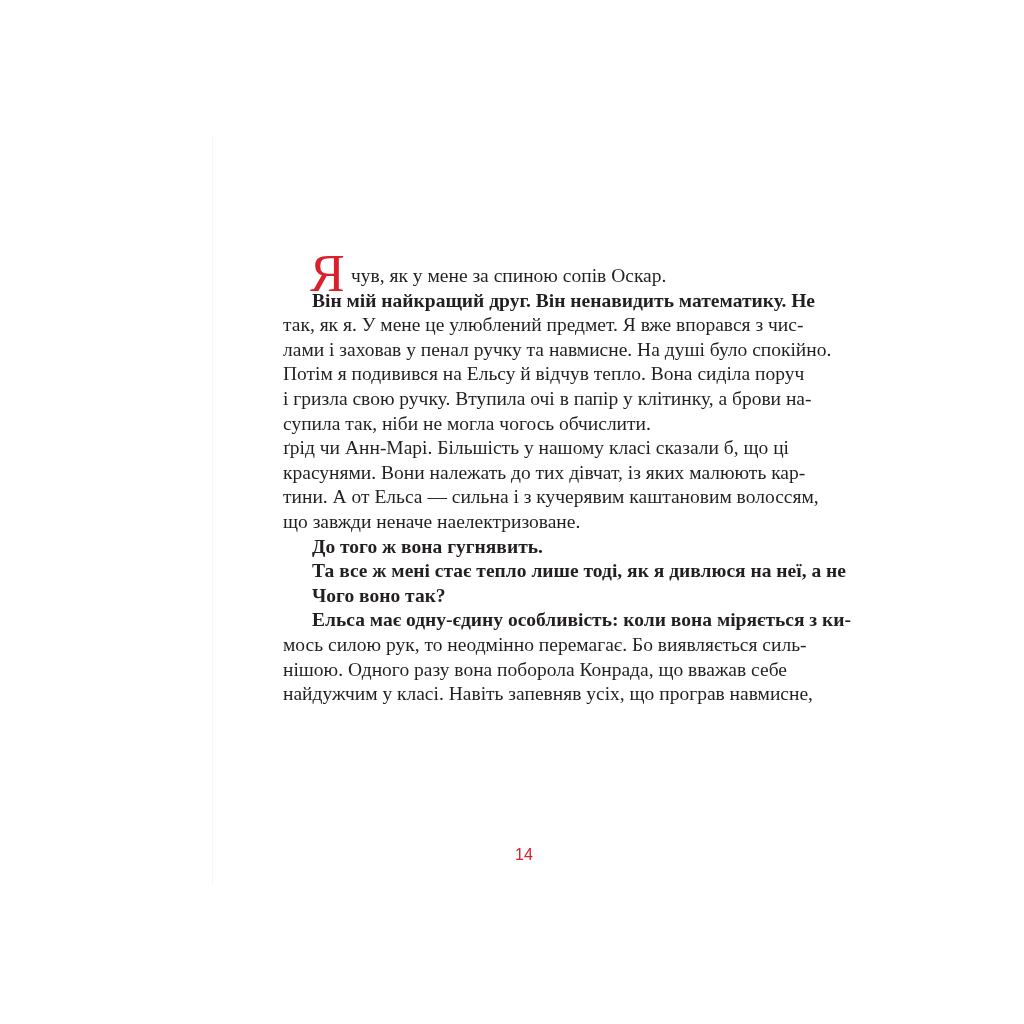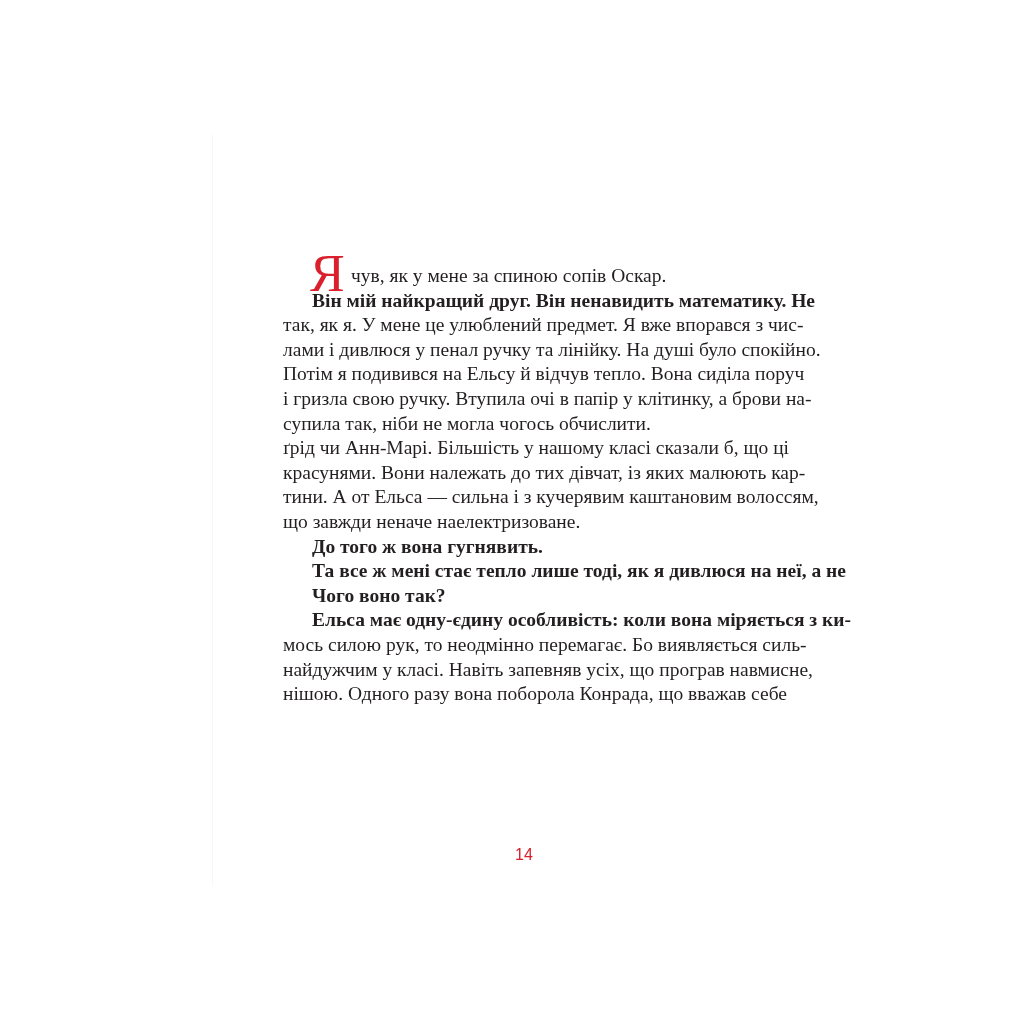--- a/index.html
+++ b/index.html
@@ -78,30 +78,30 @@
 
 <div class="page"></div>
 
 <div class="text-block">
   <span class="line first">
     <span class="dropcap">Я</span>
     <span>чув, як у мене за спиною сопів Оскар.</span>
   </span>
   <span class="line indent">Він мій найкращий друг. Він ненавидить математику. Не</span>
   <span class="line">так, як я. У мене це улюблений предмет. Я вже впорався з чис-</span>
-  <span class="line">лами і дивлюся у пенал ручку та лінійку. На душі було спокійно.</span>
+  <span class="line">лами і заховав у пенал ручку та навмисне. На душі було спокійно.</span>
   <span class="line">Потім я подивився на Ельсу й відчув тепло. Вона сиділа поруч</span>
   <span class="line">і гризла свою ручку. Втупила очі в папір у клітинку, а брови на-</span>
   <span class="line last">супила так, ніби не могла чогось обчислити.</span>
   <span class="line">ґрід чи Анн-Марі. Більшість у нашому класі сказали б, що ці</span>
   <span class="line">красунями. Вони належать до тих дівчат, із яких малюють кар-</span>
   <span class="line">тини. А от Ельса — сильна і з кучерявим каштановим волоссям,</span>
   <span class="line last">що завжди неначе наелектризоване.</span>
   <span class="line indent last">До того ж вона гугнявить.</span>
   <span class="line indent">Та все ж мені стає тепло лише тоді, як я дивлюся на неї, а не</span>
   <span class="line indent last">Чого воно так?</span>
   <span class="line indent">Ельса має одну-єдину особливість: коли вона міряється з ки-</span>
   <span class="line">мось силою рук, то неодмінно перемагає. Бо виявляється силь-</span>
+  <span class="line">нішою. Одного разу вона поборола Конрада, що вважав себе</span>
   <span class="line">найдужчим у класі. Навіть запевняв усіх, що програв навмисне,</span>
-  <span class="line">нішою. Одного разу вона поборола Конрада, що вважав себе</span>
 </div>
 
 <div class="page-number">14</div>
 
 </body></html>

